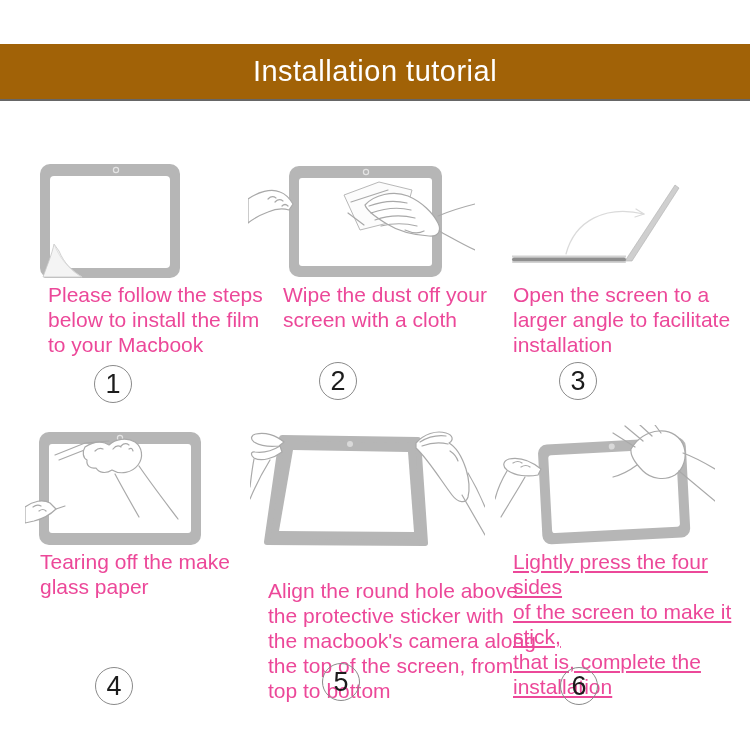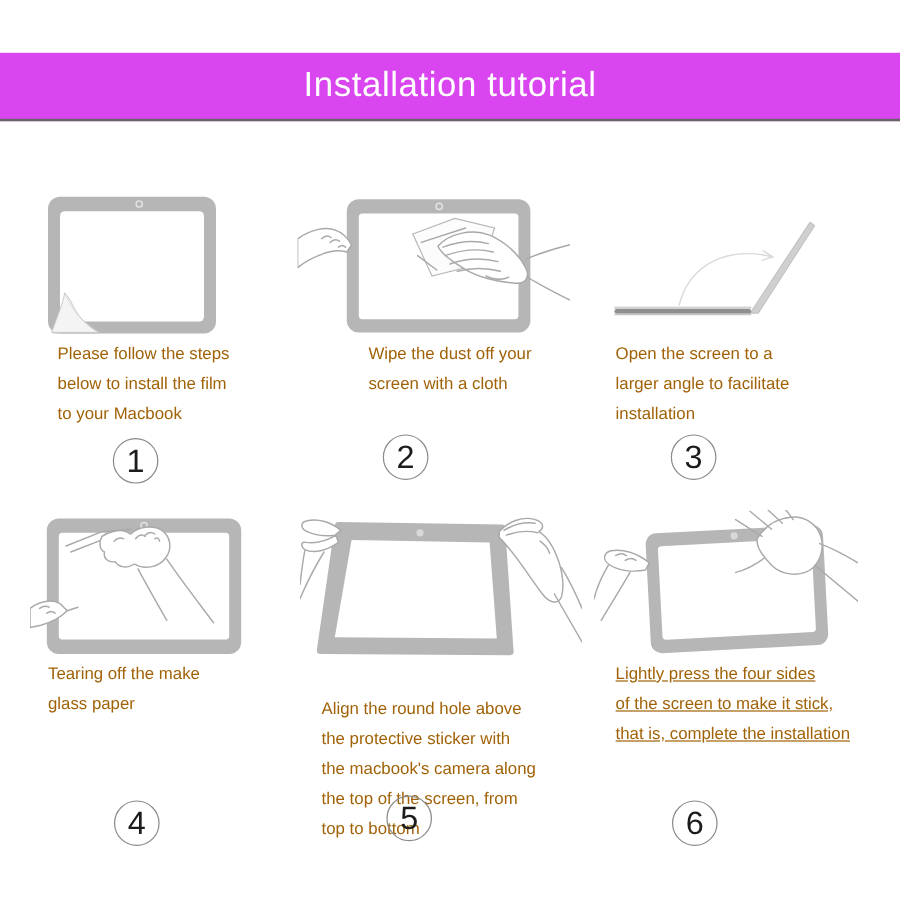--- a/index.html
+++ b/index.html
@@ -2,40 +2,40 @@
 <html><head>
 <meta charset="utf-8">
 <style>
   html,body { margin:0; padding:0; background:#fff; }
   .stage {
     position:relative; width:750px; height:750px; background:#ffffff;
     font-family:"Liberation Sans", sans-serif; overflow:hidden;
   }
   .banner {
     position:absolute; left:0; top:44px; width:750px; height:55px;
-    background:#d946ef; border-bottom:2px solid #666666;
+    background:#a16207; border-bottom:2px solid #666666;
     display:flex; align-items:center; justify-content:center;
   }
   .banner h1 {
     margin:0; color:#ffffff; font-size:29px; font-weight:400; letter-spacing:0.5px;
   }
   .illu { position:absolute; }
   .caption {
-    position:absolute; margin:0; font-size:14px; line-height:25px;
-    color:#a16207; white-space:pre-line;
+    position:absolute; margin:0; font-size:21px; line-height:25px;
+    color:#ec4899; white-space:pre-line;
   }
   .badge {
     position:absolute; width:38px; height:38px; box-sizing:border-box;
     border:1.5px solid #8a8a8a; border-radius:50%;
     display:flex; align-items:center; justify-content:center;
     font-size:27px; color:#1c1c1c;
   }
   
   .s1-illu{left:35px;top:160px;}   .s1-cap{left:48px;top:282px;}  .s1-badge{left:94px;top:365px;}
-  .s2-illu{left:248px;top:157px;}  .s2-cap{left:283px;top:282px;margin-left:24px;} .s2-badge{left:319px;top:362px;}
+  .s2-illu{left:248px;top:157px;}  .s2-cap{left:283px;top:282px;} .s2-badge{left:319px;top:362px;}
   .s3-illu{left:500px;top:158px;}  .s3-cap{left:513px;top:282px;} .s3-badge{left:559px;top:362px;}
   .s4-illu{left:25px;top:425px;}   .s4-cap{left:40px;top:549px;}  .s4-badge{left:95px;top:667px;}
   .s5-illu{left:250px;top:425px;}  .s5-cap{left:268px;top:546px;margin-top:32px;} .s5-badge{left:322px;top:663px;}
   .s6-illu{left:495px;top:425px;}  .s6-cap{left:513px;top:549px;text-decoration:underline;} .s6-badge{left:560px;top:667px;}
   
   .sketch { stroke:#a9a9a9; fill:none; stroke-width:1.2; stroke-linecap:round; stroke-linejoin:round; }
   .hand   { fill:#ffffff; stroke:#a9a9a9; stroke-width:1.2; stroke-linejoin:round; }
   .faint  { stroke:#dadada; }
 </style>
 </head>

